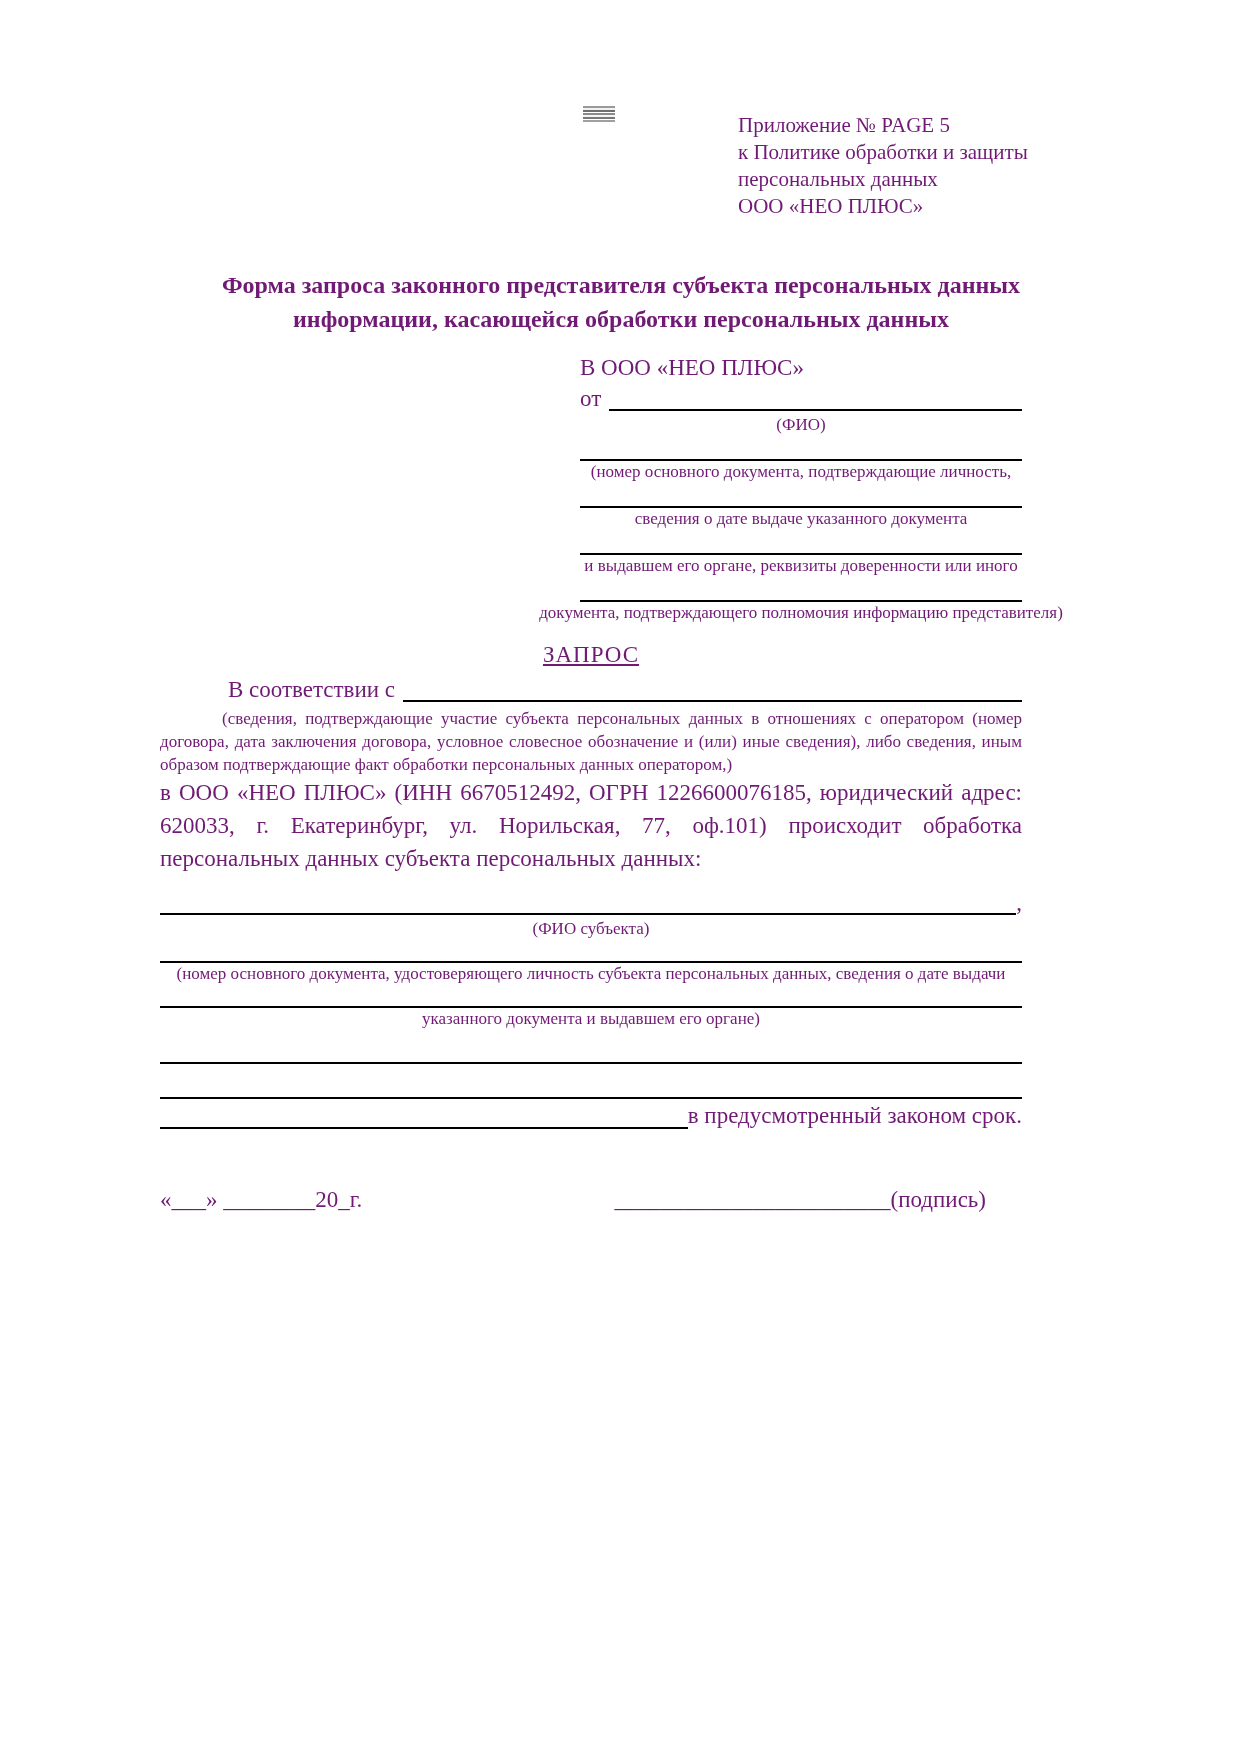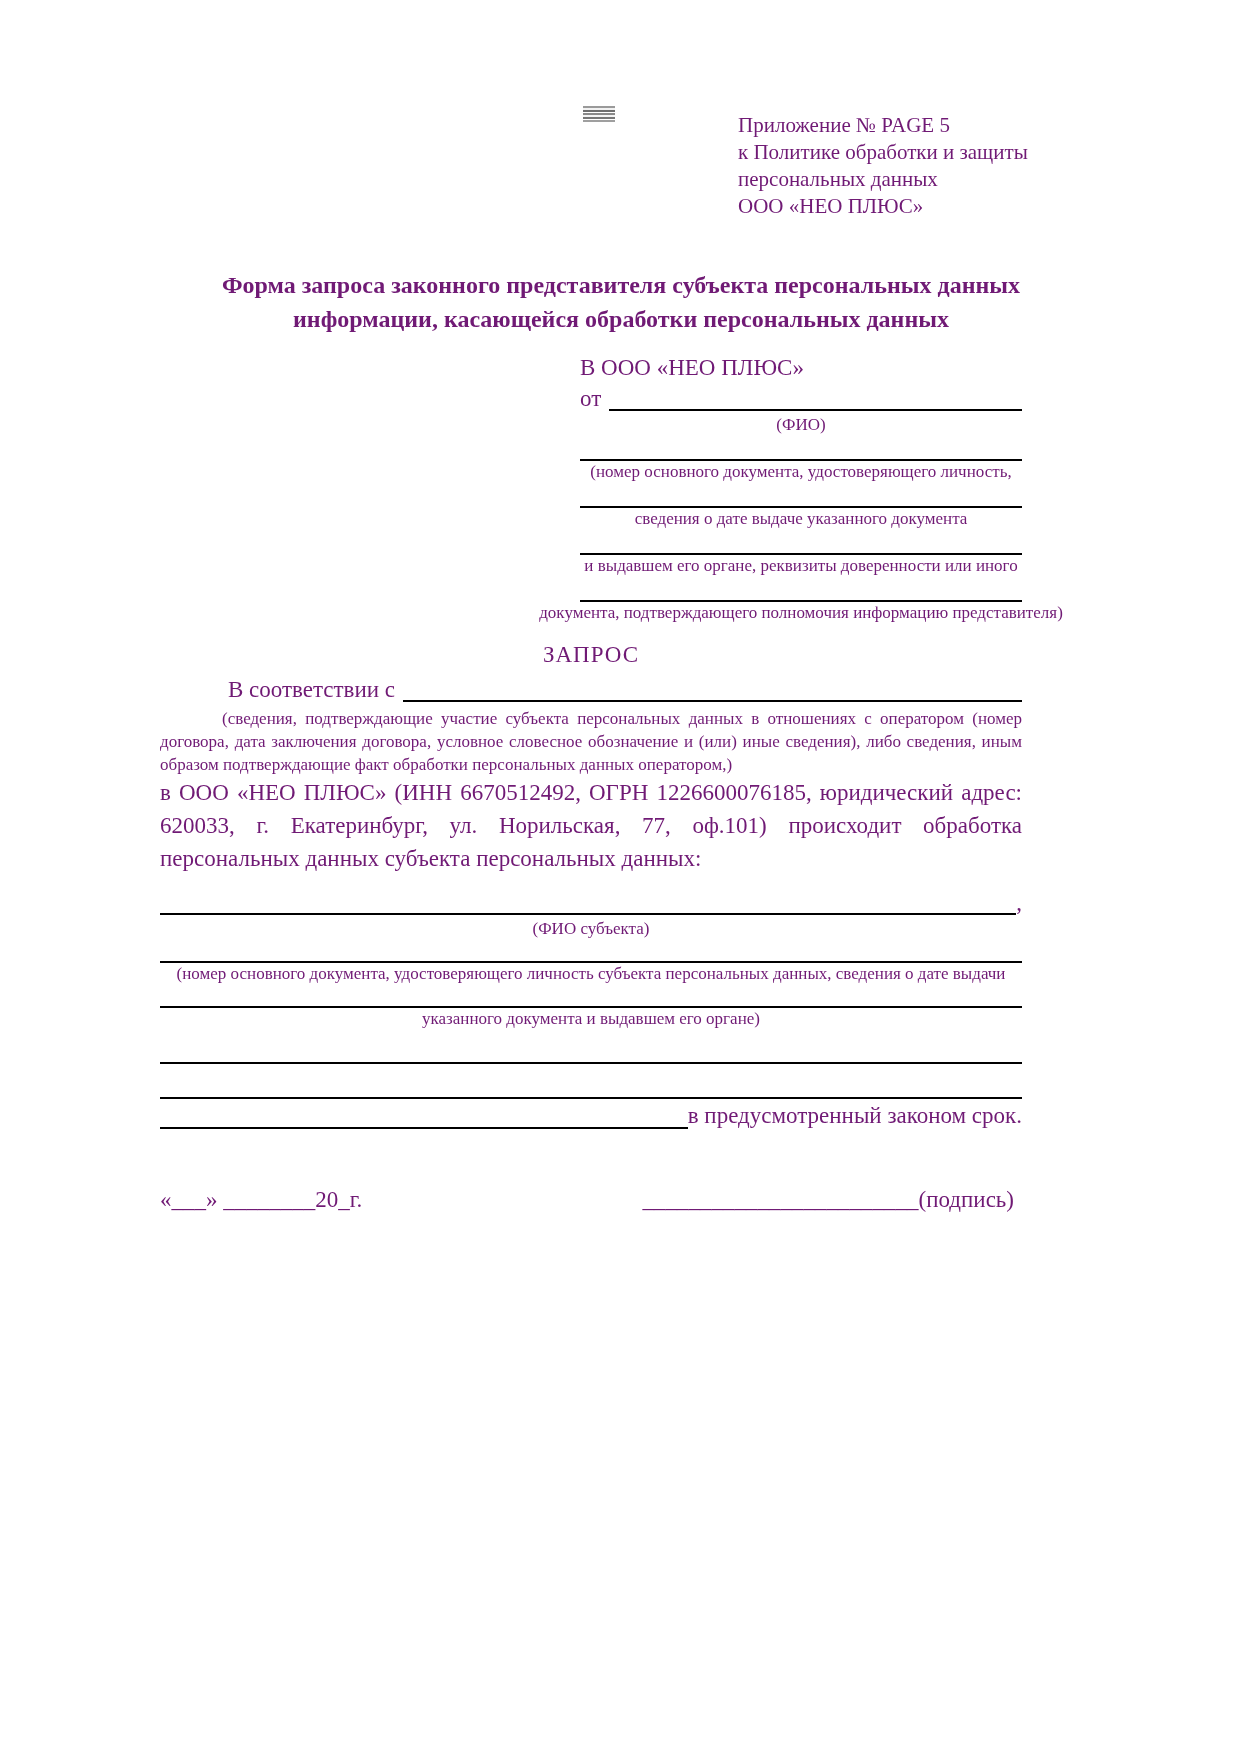--- a/index.html
+++ b/index.html
@@ -37,40 +37,40 @@
   }
   .recipient { margin-left:420px; width:442px; }
   .row { display:flex; align-items:flex-end; }
   .fline { flex:1; border-bottom:2px solid #000; margin-bottom:3px; margin-left:8px; }
   .cap {
     font-size:17px; line-height:21px;
     display:flex; justify-content:center; white-space:nowrap;
   }
   .fld { height:24px; border-bottom:2px solid #000; }
   .center { text-align:center; }
-  .zapros { margin-top:16px; letter-spacing:1px; }
+  .zapros { margin-top:16px; letter-spacing:1px;text-decoration:underline; }
   .accordance { margin-top:4px; }
   .accordance .label { margin-left:68px; white-space:nowrap; }
   .footnote {
     font-size:17px; line-height:23px; text-align:justify; text-indent:62px;
     margin-top:2px;
   }
   .para { text-align:justify; line-height:33px; }
   .subject-row { display:flex; align-items:flex-end; margin-top:12px; }
   .bigline { flex:1; border-bottom:2px solid #000; margin-bottom:3px; }
   .fld2 { height:22px; border-bottom:2px solid #000; }
   .fld3 { height:33px; border-bottom:2px solid #000; }
   .address-line { text-align:right; margin-top:10px; line-height:33px; }
   .term-row { display:flex; align-items:flex-end; line-height:33px; }
   .term-row .term-text { white-space:nowrap; }
   .sig-row {
     display:flex; justify-content:space-between; align-items:flex-end;
     margin-top:52px; white-space:nowrap;
   }
-  .sig-right { margin-right:8px; }
+  .sig-right { margin-right:36px; }
 </style>
 </head>
 <body>
 
 <div class="page">
 
   <div class="mini-image"></div>
 
   <div class="header-block">
     <div>Приложение №  PAGE 5</div>
@@ -84,21 +84,21 @@
   <div class="content">
 
     <div class="recipient">
       <div>В ООО «НЕО ПЛЮС»</div>
       <div class="row">
         <span>от</span>
         <span class="fline"></span>
       </div>
       <div class="cap">(ФИО)</div>
       <div class="fld"></div>
-      <div class="cap">(номер основного документа, удостоверяющего личность,</div>
+      <div class="cap">(номер основного документа, подтверждающие личность,</div>
       <div class="fld"></div>
       <div class="cap">сведения о дате выдаче указанного документа</div>
       <div class="fld"></div>
       <div class="cap">и выдавшем его органе, реквизиты доверенности или иного</div>
       <div class="fld"></div>
       <div class="cap">документа, подтверждающего полномочия информацию представителя)</div>
     </div>
 
     <div class="center zapros">ЗАПРОС</div>
 

